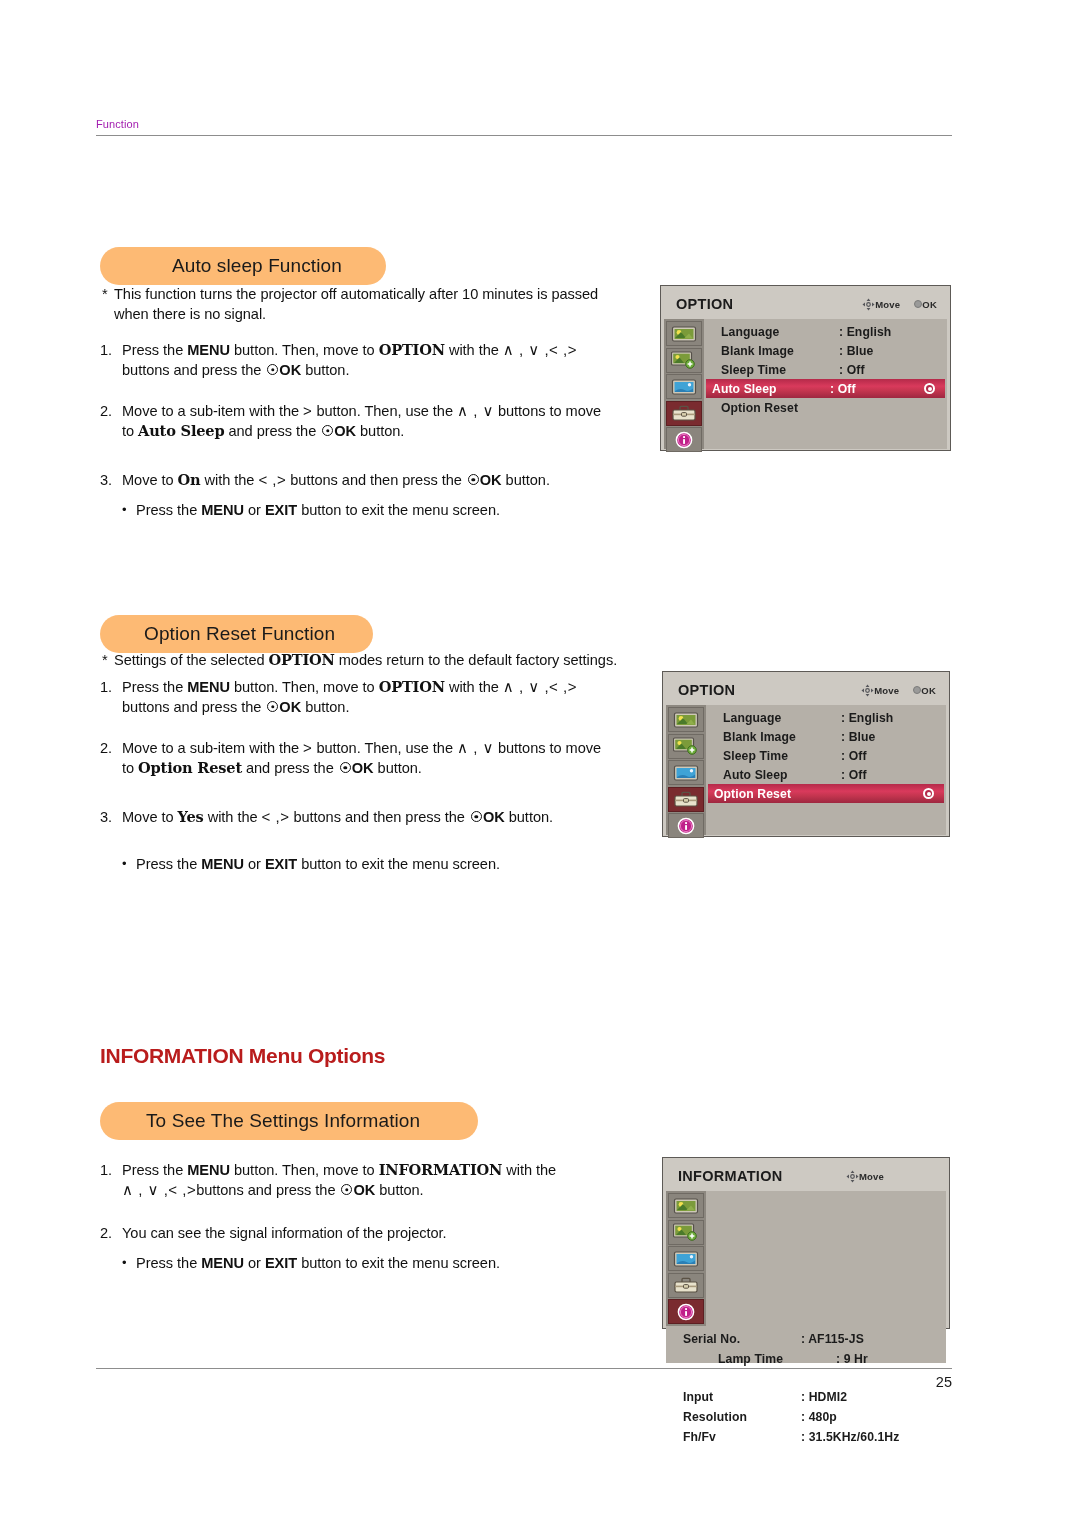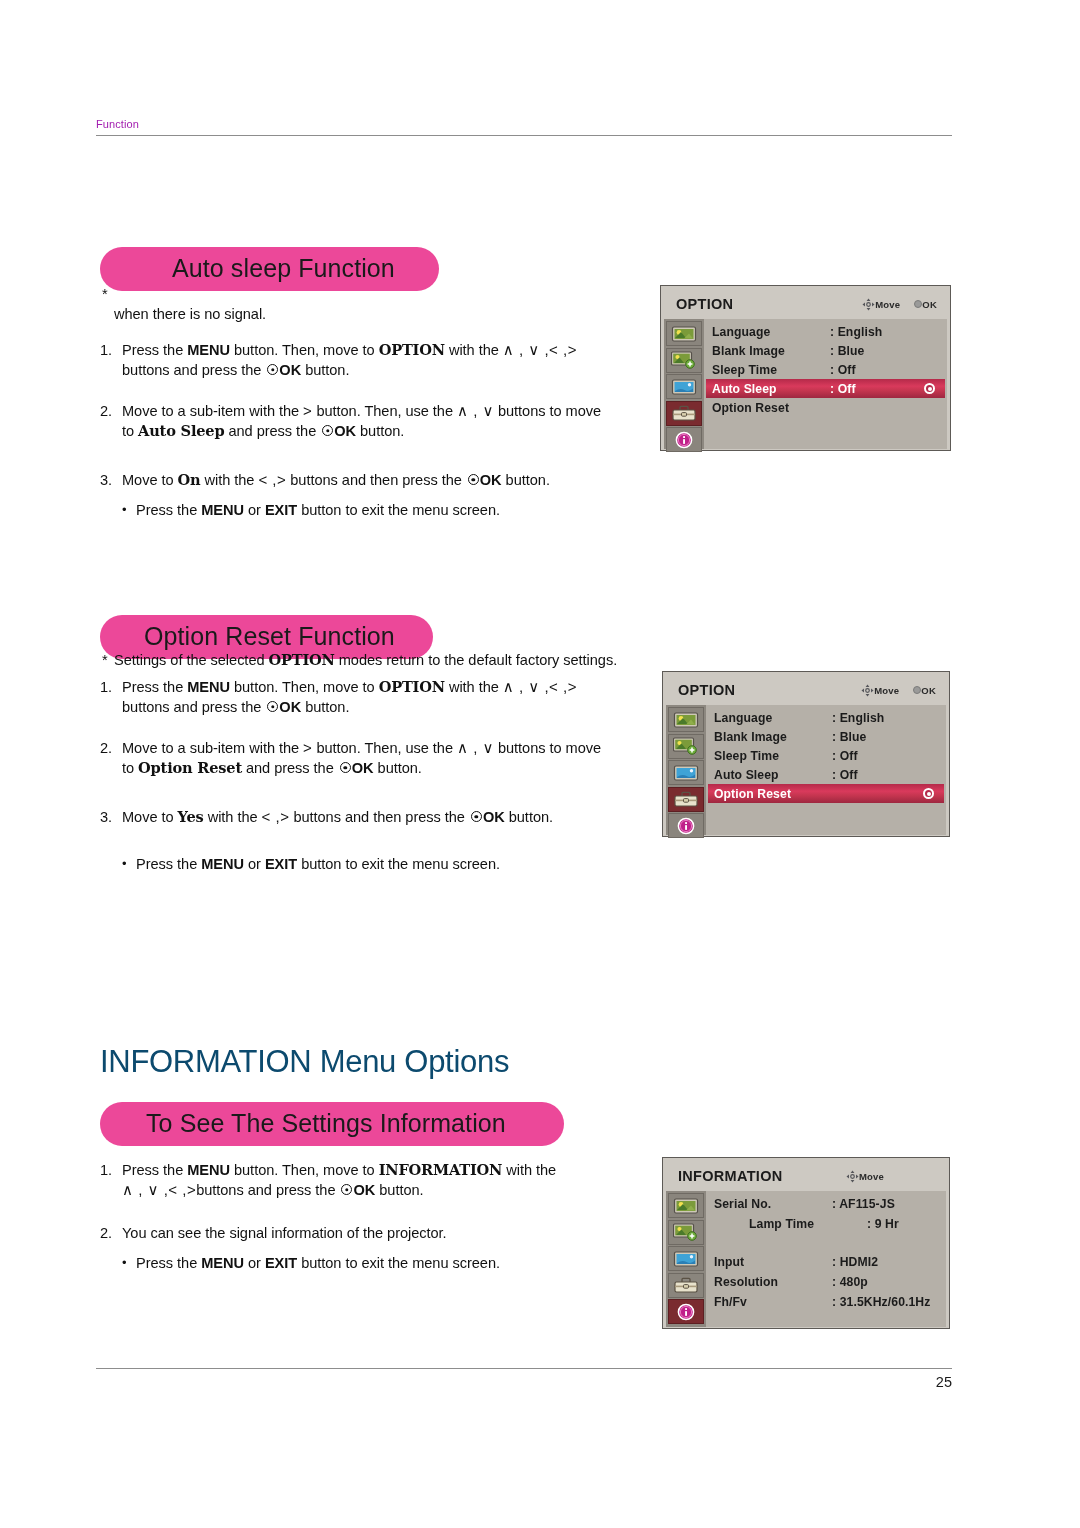--- a/index.html
+++ b/index.html
@@ -32,23 +32,23 @@
   }
   .page-header .hdr-rule {
     height: 1px;
     background: #8d8d8d;
     width: 100%;
   }
 
   
   .pill {
     display: inline-block;
-    background: #ec4899;
+    background: #fdba74;
     border-radius: 22px;
-    font-size: 25px;
+    font-size: 19px;
     color: #1a1a1a;
     line-height: 1;
     letter-spacing: .1px;
     white-space: nowrap;
   }
 
   
   .body-text {
     font-size: 14.6px;
     line-height: 20px;
@@ -88,23 +88,23 @@
   .numline .txt { flex: 1; }
   .bulletline { display: flex; padding-left: 22px; }
   .bulletline .bul {
     width: 14px; flex: 0 0 14px;
     font-size: 13px;
   }
 
   
   .big-heading {
     position: absolute;
-    font-size: 31px;
-    font-weight: normal;
-    color: #0c4a6e;
+    font-size: 21px;
+    font-weight: bold;
+    color: #b91c1c;
     letter-spacing: -.3px;
   }
 
   
   .osd {
     position: absolute;
     background: #cdc9c2;
     border: 1.6px solid #5d5a56;
     box-sizing: border-box;
     padding: 3px;
@@ -177,21 +177,21 @@
   }
   .osd-icon.selected { background: #7a2b2f; border-color: #5d1f22; }
   .rows-col { flex: 1; position: relative; padding: 3px 0 0 0; }
   .osd-row {
     display: flex;
     height: 19px;
     align-items: center;
     font-size: 12.2px;
     font-weight: bold;
     color: #1b1b1b;
-    padding: 0 10px 0 8px;
+    padding: 0 10px 0 17px;
     position: relative;
     box-sizing: border-box;
     letter-spacing: .1px;
   }
   .osd-row .rlabel { flex: 0 0 118px; }
   .osd-row .rvalue { flex: 1; }
   .osd-row.highlight {
     background: linear-gradient(to bottom, #b52a4a 0%, #d93a5c 38%, #c4354f 62%, #9e2740 100%);
     color: #ffffff;
     margin: 0 2px;
@@ -240,21 +240,21 @@
 </div>
 
 <div style="position:absolute; left:100px; top:247px;">
   <div class="pill" style="padding:9px 44px 10px 72px;">Auto sleep Function</div>
 </div>
 
 <div class="body-text" style="position:absolute; left:102px; top:284px; width:560px;">
   <div style="display:flex;">
     <span style="flex:0 0 12px;">*</span>
     <span style="flex:1;">
-      <br>
+      <span>This function turns the projector off automatically after 10 minutes is passed</span><br>
       <span>when there is no signal.</span>
     </span>
   </div>
 </div>
 
 <div class="body-text" style="position:absolute; left:100px; top:340px; width:572px;">
   <div class="numline">
     <span class="num">1.</span>
     <span class="txt">
       <span>Press the </span><b>MENU</b><span> button. Then, move to </span><b class="serifbold">OPTION</b><span> with the </span><span class="arrows">∧ , ∨ ,&lt; ,&gt;</span><br>
@@ -572,21 +572,21 @@
             <polygon points="6.5,0.5 8.4,3 4.6,3" fill="#55565a"></polygon>
             <polygon points="6.5,12.5 8.4,10 4.6,10" fill="#55565a"></polygon>
             <polygon points="0.5,6.5 3,4.6 3,8.4" fill="#55565a"></polygon>
             <polygon points="12.5,6.5 10,4.6 10,8.4" fill="#55565a"></polygon>
             <circle cx="6.5" cy="6.5" r="1.8" fill="none" stroke="#55565a" stroke-width="1.2"></circle>
           </svg>
         </span>
         <span class="lbl">Move</span>
       </span>
     </div>
-    <div class="osd-body" style="height:136px;">
+    <div class="osd-body" style="height:172px;flex-direction:column;">
       <div class="icon-col">
           <div class="osd-icon">
             <svg width="26" height="18" viewBox="0 0 26 18">
               <rect x="1.5" y="2" width="23" height="14" rx="1.5" fill="#cfc9b8" stroke="#55504a" stroke-width="1.2"></rect>
               <rect x="3.5" y="4" width="19" height="10" fill="#7b9b3a"></rect>
               <circle cx="8" cy="7.5" r="2.4" fill="#f2e14e"></circle>
               <path d="M4 13 L10 7 L15 13 Z" fill="#4a7a2a"></path>
               <path d="M13 13.5 L18 8.5 L22 13.5 Z" fill="#8fae4a"></path>
             </svg>
           </div>

